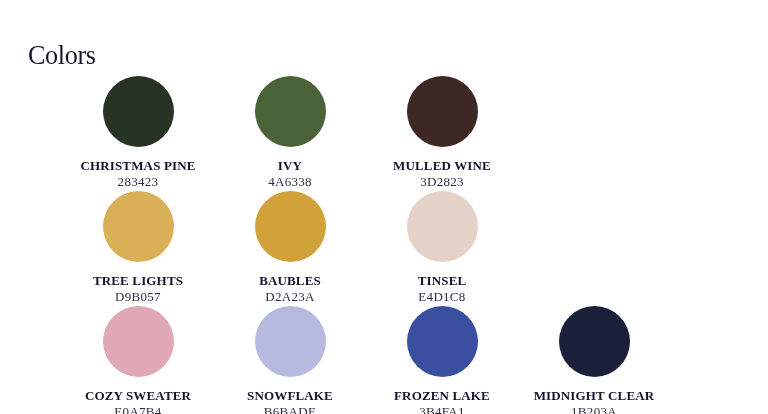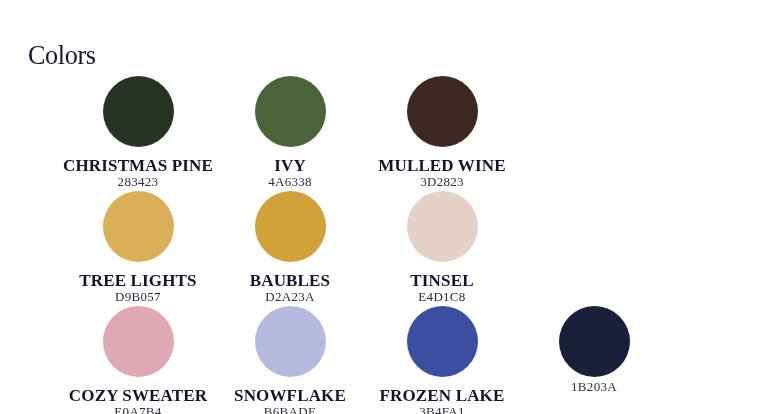--- a/index.html
+++ b/index.html
@@ -86,21 +86,21 @@
     width: 71px;
     height: 71px;
     border-radius: 50%;
     background: #cccccc;
     flex: 0 0 auto;
   }
 
   .swatch-name {
     margin-top: 12px;
     font-family: "Liberation Serif", "DejaVu Serif", serif;
-    font-size: 17px;
+    font-size: 13px;
     line-height: 13px;
     font-weight: 700;
     color: #12152b;
     letter-spacing: 0.15px;
     text-align: center;
     white-space: nowrap;
   }
 
   .swatch-hex {
     margin-top: 3px;
@@ -172,18 +172,19 @@
         <div class="swatch-name">SNOWFLAKE</div>
         <div class="swatch-hex">B6BADE</div>
       </div>
       <div class="swatch">
         <div class="swatch-dot" style="background: rgb(59, 79, 161);"></div>
         <div class="swatch-name">FROZEN LAKE</div>
         <div class="swatch-hex">3B4FA1</div>
       </div>
       <div class="swatch">
         <div class="swatch-dot" style="background: rgb(27, 32, 58);"></div>
+        <div class="swatch-name">MIDNIGHT CLEAR</div>
         <div class="swatch-hex">1B203A</div>
       </div>
     </div>
 
   </div>
 </div>
 
 </body></html>

